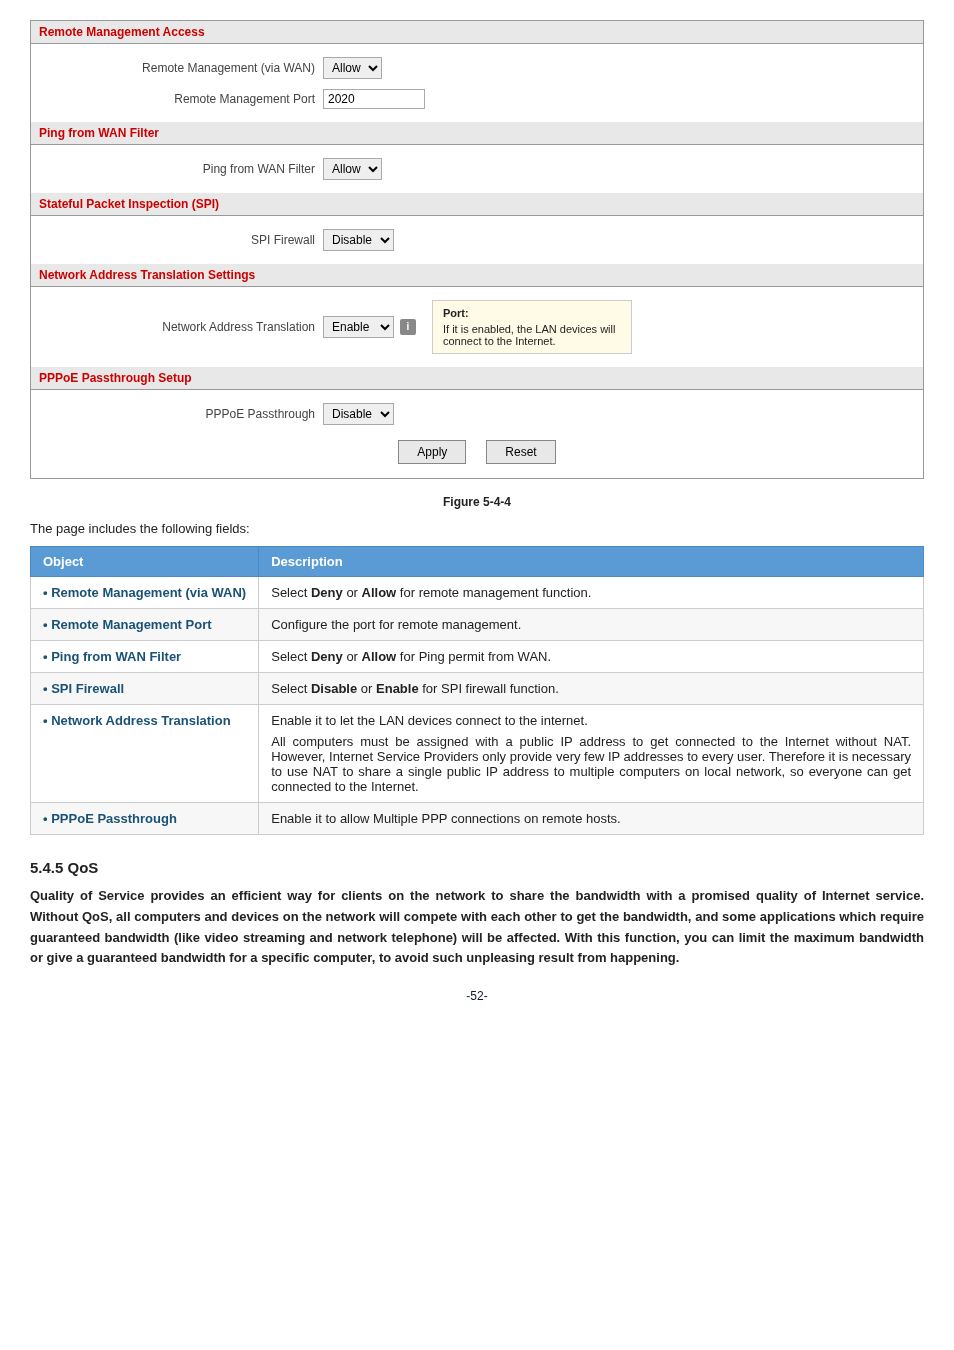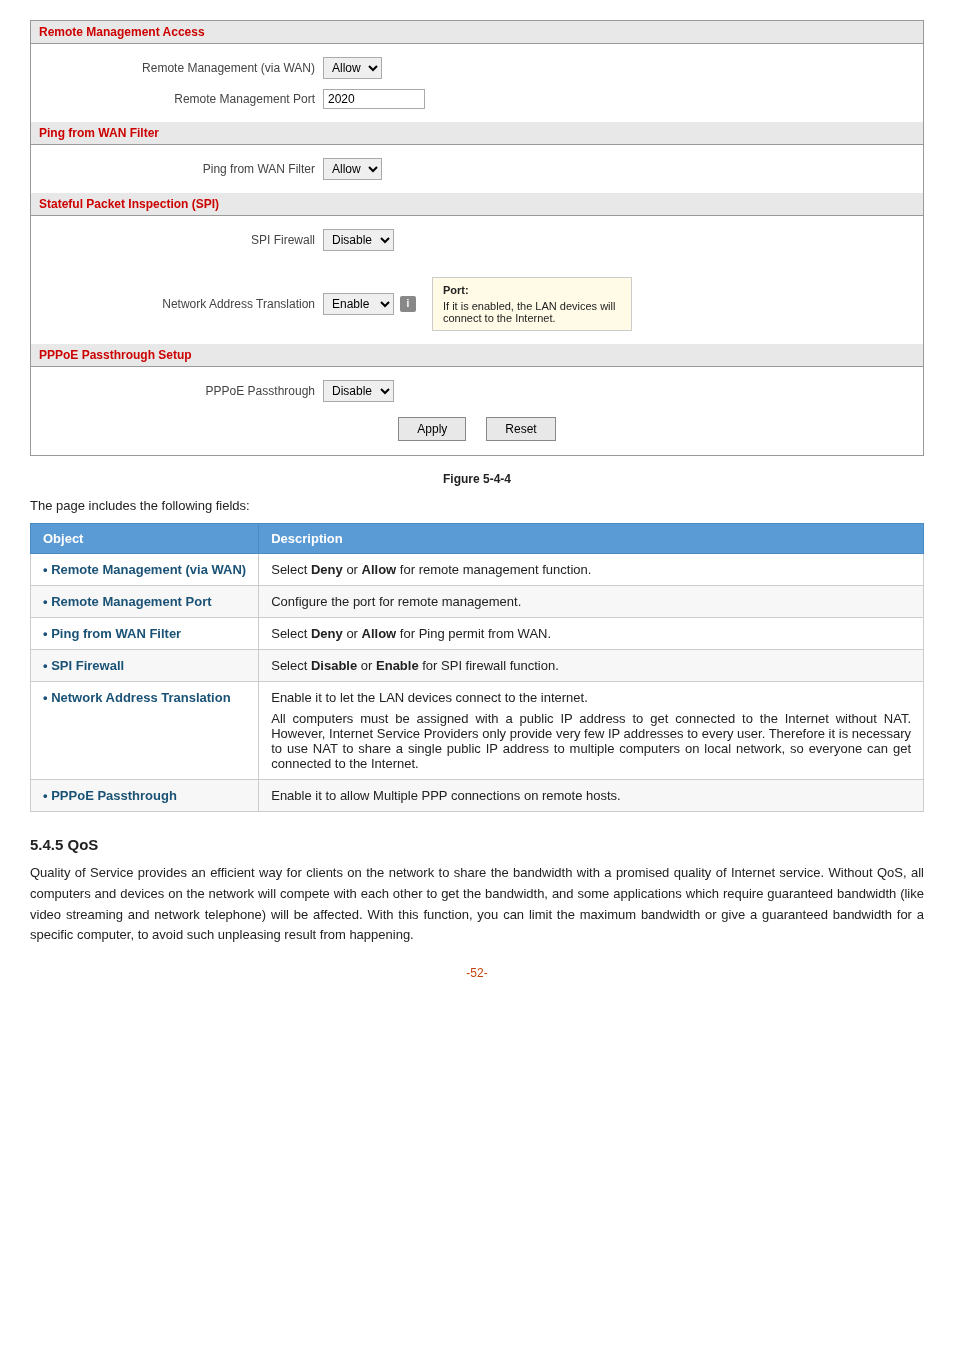--- a/index.html
+++ b/index.html
@@ -136,25 +136,26 @@
       font-weight: bold;
       margin: 20px 0 10px;
       color: #222;
     }
     .body-text {
       font-size: 13px;
       color: #222;
       text-align: justify;
       line-height: 1.6;
       margin-bottom: 16px;
+      font-weight: bold;
     }
     .page-number {
       text-align: center;
       font-size: 12px;
-      color: #c2410c;
+      color: #0f172a;
       margin-top: 20px;
     }
 
     
     .info-icon {
       display: inline-block;
       width: 16px;
       height: 16px;
       background: #888;
       color: #fff;
@@ -209,20 +210,21 @@
       <div class="field-label">SPI Firewall</div>
       <div class="field-control">
         <select>
           <option>Disable</option>
           <option>Enable</option>
         </select>
       </div>
     </div>
   </div>
 
+  <div class="section-header">Network Address Translation Settings</div>
   <div class="section-body">
     <div class="field-row">
       <div class="field-label">Network Address Translation</div>
       <div class="field-control">
         <select>
           <option>Enable</option>
           <option>Disable</option>
         </select>
         <span class="info-icon">i</span>
         <div class="note-box">

